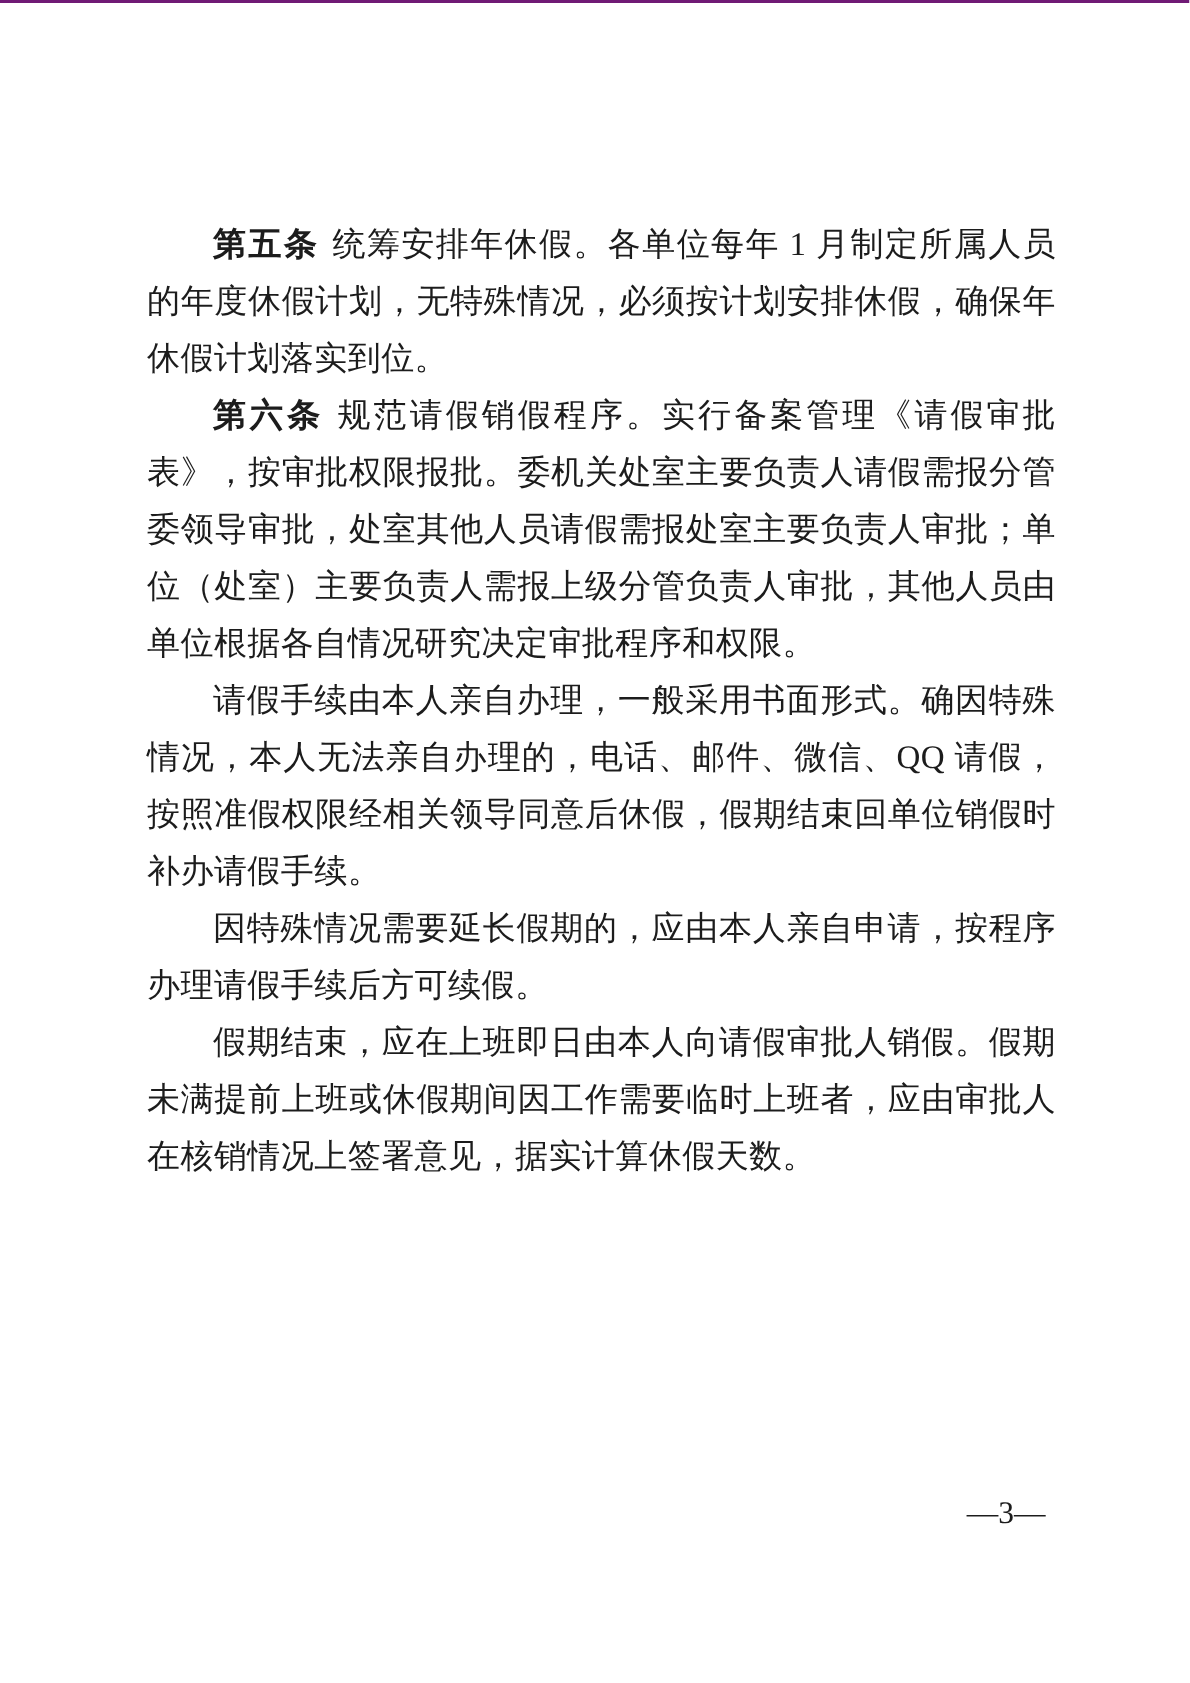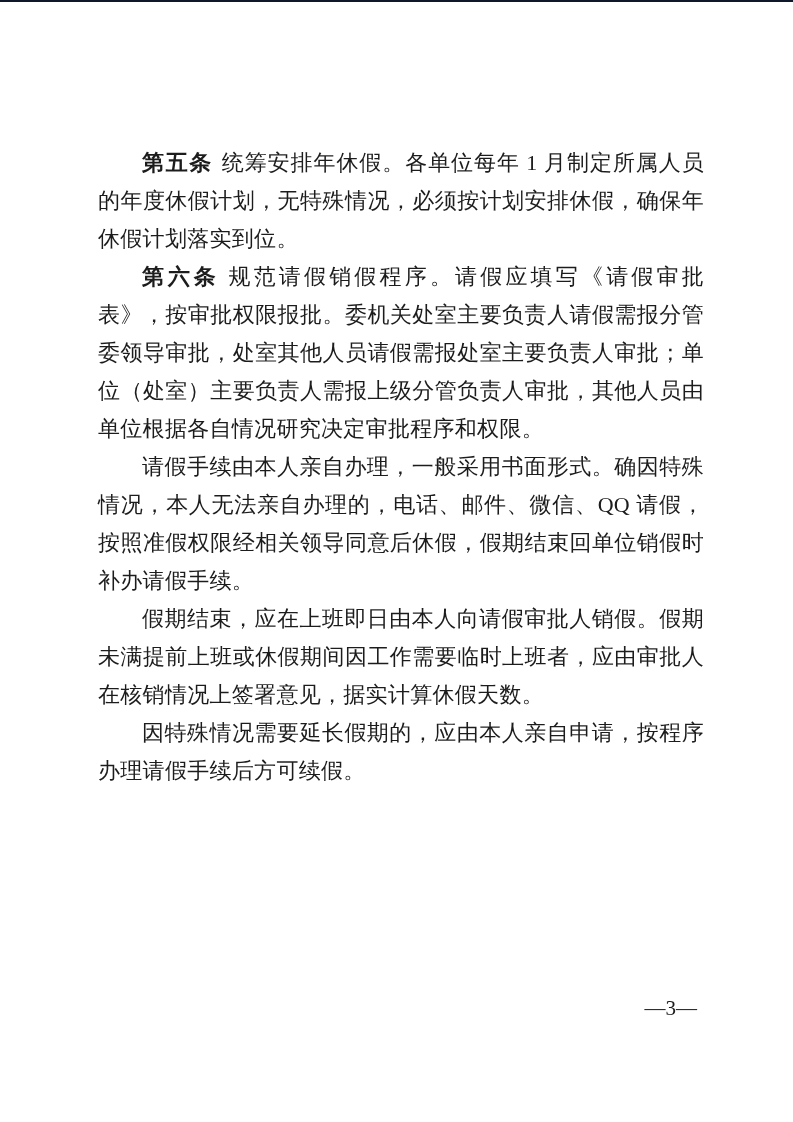--- a/index.html
+++ b/index.html
@@ -6,21 +6,21 @@
     margin: 0;
     padding: 0;
     background: #ffffff;
   }
   .page {
     position: relative;
     width: 793px;
     height: 1122px;
     background: #ffffff;
     overflow: hidden;
-    border-top: 2px solid #0f172a;
+    border-top: 2px solid #701a75;
     box-sizing: border-box;
     font-family: "Liberation Serif", "DejaVu Serif", serif;
     color: #1c1c1c;
   }
   .content {
     position: absolute;
     left: 98px;
     top: 142px;
     width: 606px;
   }
@@ -50,26 +50,26 @@
   }
 </style>
 </head>
 <body>
 
 <div class="page">
   <div class="content">
 
     <p class="para"><span class="article-label">第五条</span><span>统筹安排年休假。各单位每年 1 月制定所属人员的年度休假计划，无特殊情况，必须按计划安排休假，确保年休假计划落实到位。</span></p>
 
-    <p class="para"><span class="article-label">第六条</span><span>规范请假销假程序。请假应填写《请假审批表》，按审批权限报批。委机关处室主要负责人请假需报分管委领导审批，处室其他人员请假需报处室主要负责人审批；单位（处室）主要负责人需报上级分管负责人审批，其他人员由单位根据各自情况研究决定审批程序和权限。</span></p>
+    <p class="para"><span class="article-label">第六条</span><span>规范请假销假程序。实行备案管理《请假审批表》，按审批权限报批。委机关处室主要负责人请假需报分管委领导审批，处室其他人员请假需报处室主要负责人审批；单位（处室）主要负责人需报上级分管负责人审批，其他人员由单位根据各自情况研究决定审批程序和权限。</span></p>
 
     <p class="para"><span>请假手续由本人亲自办理，一般采用书面形式。确因特殊情况，本人无法亲自办理的，电话、邮件、微信、QQ 请假，按照准假权限经相关领导同意后休假，假期结束回单位销假时补办请假手续。</span></p>
 
+    <p class="para"><span>因特殊情况需要延长假期的，应由本人亲自申请，按程序办理请假手续后方可续假。</span></p>
+
     <p class="para"><span>假期结束，应在上班即日由本人向请假审批人销假。假期未满提前上班或休假期间因工作需要临时上班者，应由审批人在核销情况上签署意见，据实计算休假天数。</span></p>
-
-    <p class="para"><span>因特殊情况需要延长假期的，应由本人亲自申请，按程序办理请假手续后方可续假。</span></p>
 
 
 
   </div>
 
   <div class="page-number">—3—</div>
 </div>
 
 </body></html>

